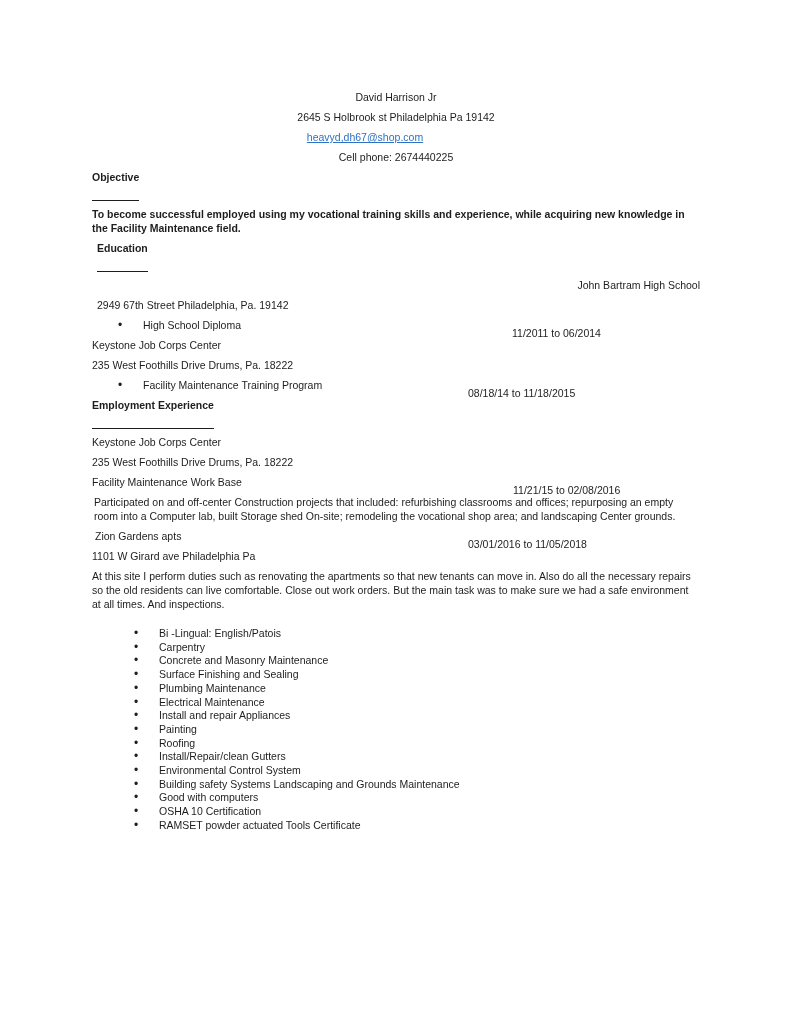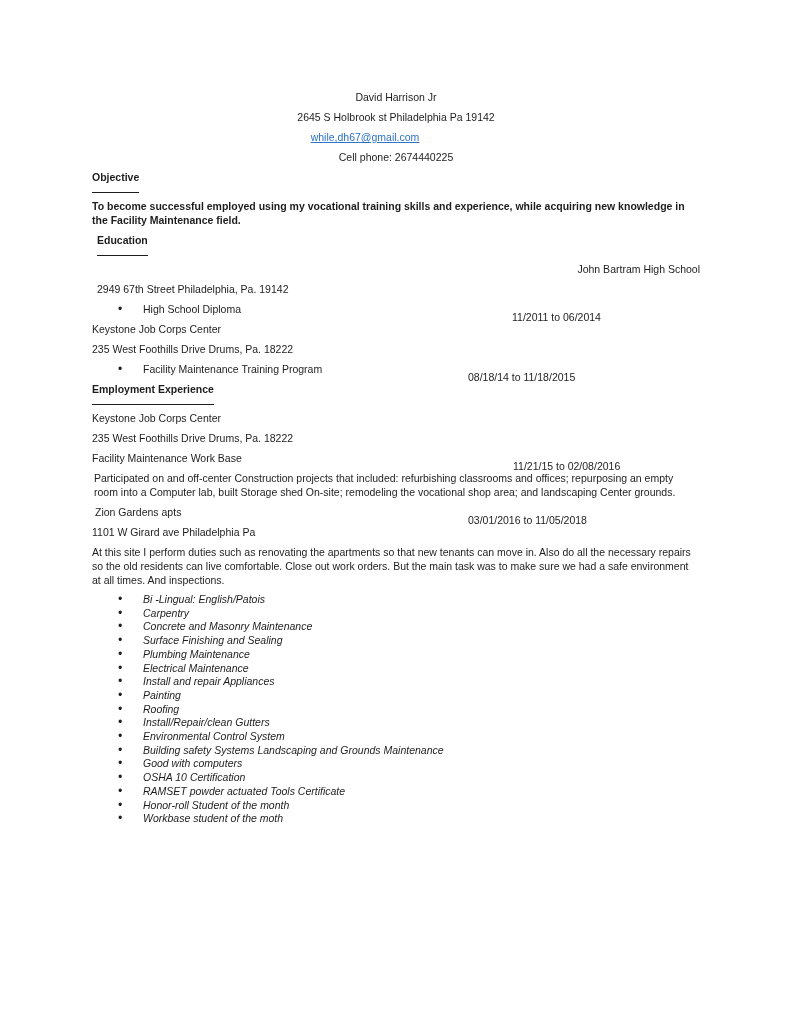--- a/index.html
+++ b/index.html
@@ -17,49 +17,49 @@
   .content{padding:90px 91px 0 92px;}
   p{margin:0 0 6px 0;}
   .center{text-align:center;}
   .email-line{position:relative;left:-31px;margin-top:3px;}
   a.email{color:#2d72c4;text-decoration:underline;cursor:pointer;}
   .h-line{margin:0 0 6px 0;}
   .h{
     display:inline-block;
     font-weight:bold;
     border-bottom:1px solid #1d1d1d;
-    padding-bottom:8px;
+    padding-bottom:16px;
   }
   .h-pad{padding-right:5px;}
   .bold{font-weight:bold;}
   .row{position:relative;}
   .date{position:absolute;top:8px;white-space:nowrap;}
   .d420{left:420px;}
   .d376{left:376px;}
   .d421{left:421px;}
   .li{display:flex;}
   .bullet-cell{flex:0 0 51px;padding-left:26px;box-sizing:border-box;}
   .dot::before{content:"\2022";font-size:12px;}
   .indent2{padding-left:2px;}
   .indent3{padding-left:3px;margin-top:20px;}
   .indent5{padding-left:5px;}
   .indent7{padding-left:7px;text-align:right;}
-  .skills{list-style:none;margin:0;padding:0;line-height:13.7px;font-style:italic;}
+  .skills{list-style:none;margin:16px;padding:0;line-height:13.7px;}
   .skills li{display:flex;}
 </style>
 </head>
 <body>
 
 <div class="page">
   <div class="content">
 
     <header>
       <p class="center">David Harrison Jr</p>
       <p class="center">2645 S Holbrook st Philadelphia Pa 19142</p>
-      <p class="center email-line"><a href="#" class="email">while,dh67@gmail.com</a></p>
+      <p class="center email-line"><a href="#" class="email">heavyd,dh67@shop.com</a></p>
       <p class="center">Cell phone: 2674440225</p>
     </header>
 
     <section>
       <p class="h-line"><span class="h">Objective</span></p>
       <p class="bold">To become successful employed using my vocational training skills and experience, while acquiring new knowledge in the Facility Maintenance field.</p>
     </section>
 
     <section>
       <p class="h-line indent5"><span class="h">Education</span></p>

